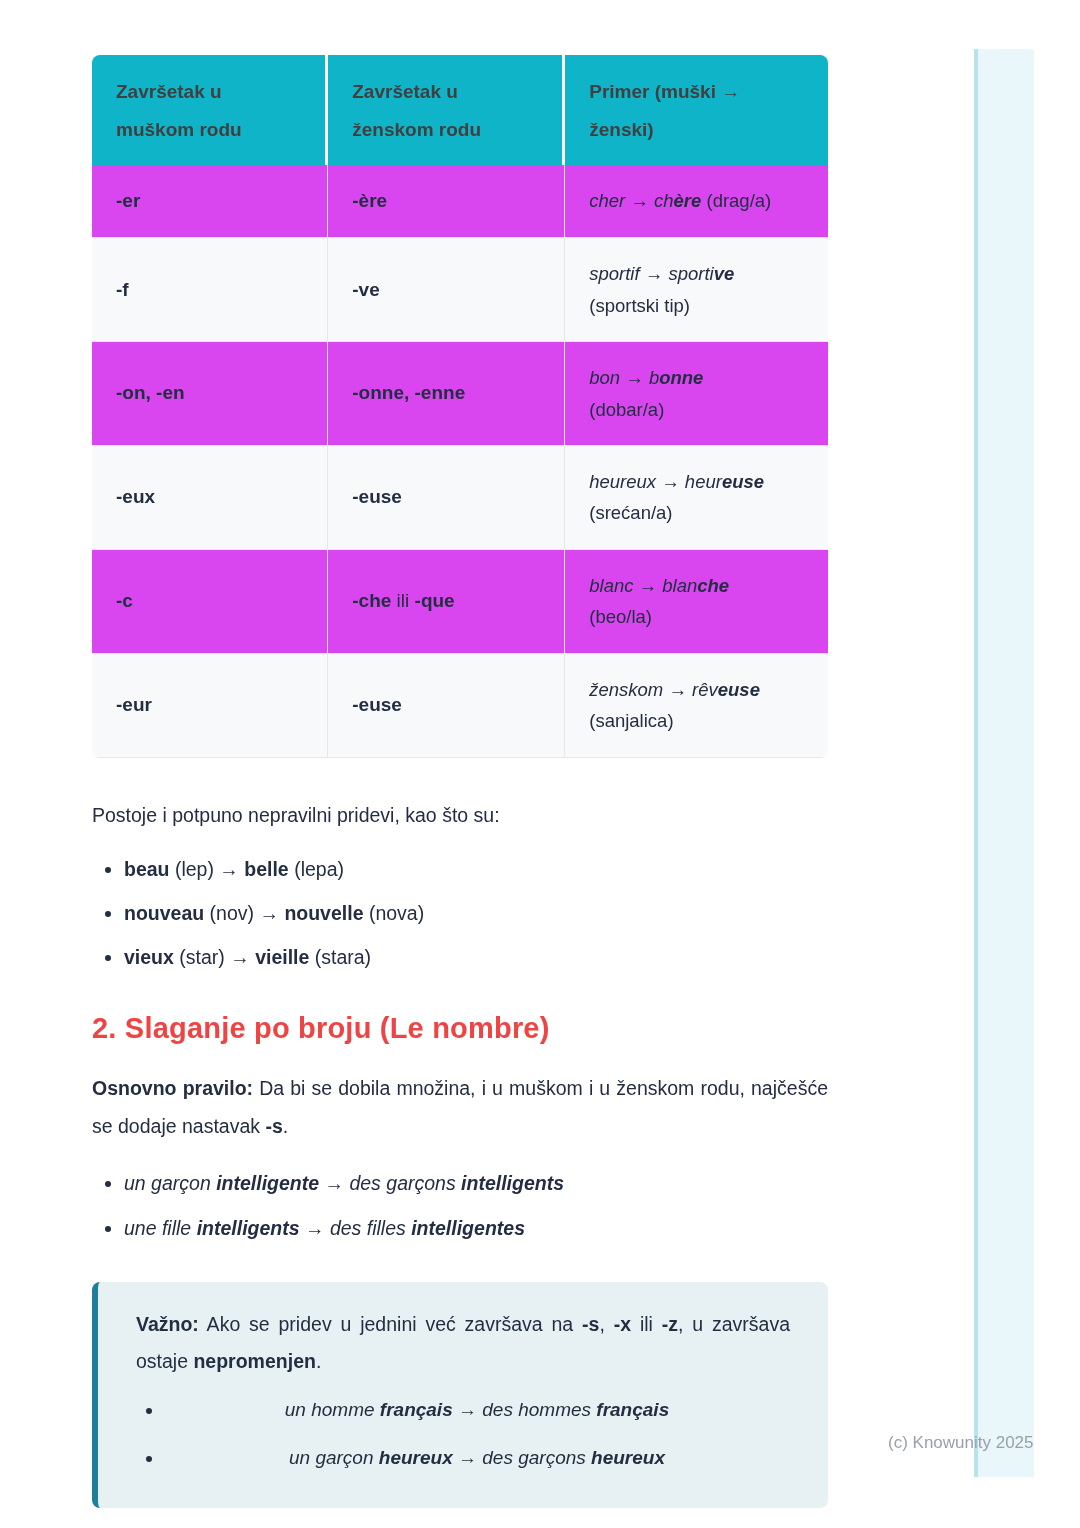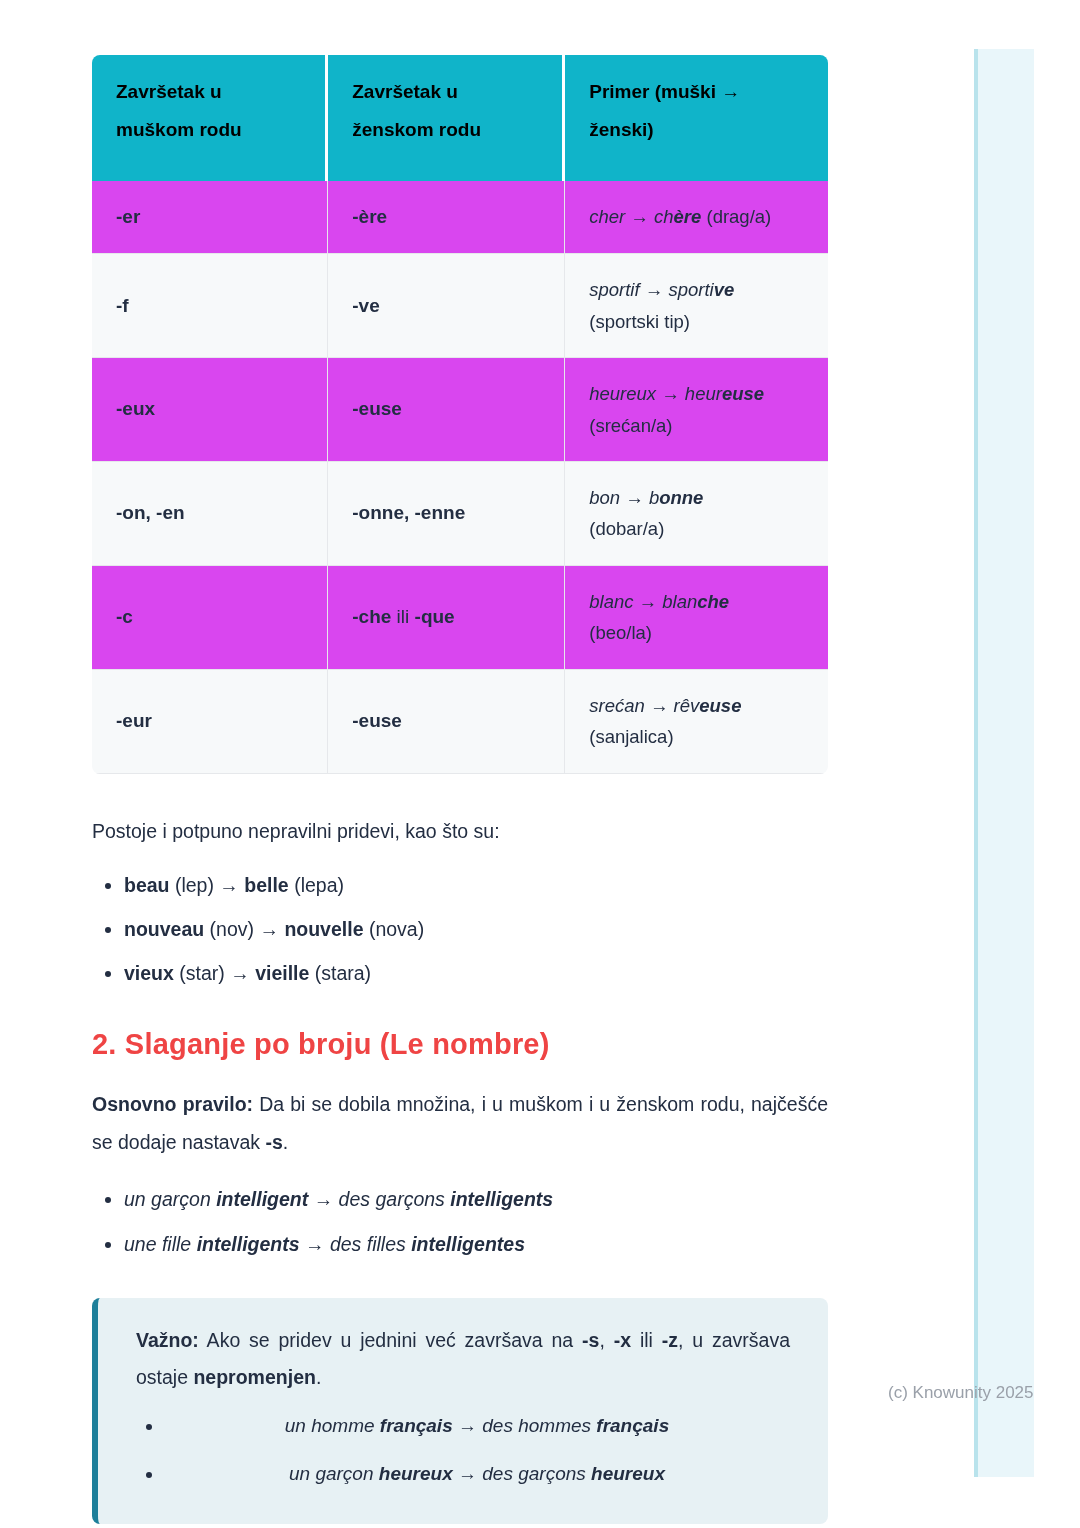--- a/index.html
+++ b/index.html
@@ -38,26 +38,26 @@
     width: 100%;
     border-collapse: separate;
     border-spacing: 0;
     table-layout: fixed;
   }
   col.c1 { width: 32.1%; }
   col.c2 { width: 32.2%; }
   col.c3 { width: 35.7%; }
   th {
     background: #10b4c9;
-    color: #000000;
+    color: #404040;
     font-size: 19px;
     font-weight: 700;
     text-align: left;
     vertical-align: top;
-    padding: 18px 24px 32px 24px;
+    padding: 18px 24px 16px 24px;
     line-height: 2.0;
     border-right: 3px solid #ffffff;
   }
   th:last-child { border-right: none; }
   td {
     font-size: 19px;
     padding: 20px 24px;
     vertical-align: middle;
     line-height: 1.7;
     border-bottom: 1px solid #e6e8eb;
@@ -133,21 +133,21 @@
   .callout ul li {
     font-size: 19px;
     line-height: 1.7;
     margin-bottom: 16px;
     font-style: italic;
     text-align: center;
   }
 
   .copyright {
     position: absolute;
-    left: 888px; top: 1383px;
+    left: 888px; top: 1433px;
     font-size: 17px;
     color: #9aa0a9;
     z-index: 2;
     white-space: nowrap;
   }
 </style>
 </head>
 <body>
 
 <div class="stripe"></div>
@@ -177,65 +177,65 @@
             </td>
         </tr>
         <tr>
           <td><span class="b">-f</span></td>
           <td><span class="b">-ve</span><span></span><span class="b"></span></td>
           <td>
               <div class="ex"><span class="i">sportif → sporti</span><span class="bi">ve</span><span></span><div>(sportski tip)</div></div>
             </td>
         </tr>
         <tr>
+          <td><span class="b">-on, -en</span></td>
+          <td><span class="b">-onne, -enne</span><span></span><span class="b"></span></td>
+          <td>
+              <div class="ex"><span class="i">bon → b</span><span class="bi">onne</span><span></span><div>(dobar/a)</div></div>
+            </td>
+        </tr>
+        <tr>
           <td><span class="b">-eux</span></td>
           <td><span class="b">-euse</span><span></span><span class="b"></span></td>
           <td>
               <div class="ex"><span class="i">heureux → heur</span><span class="bi">euse</span><span></span><div>(srećan/a)</div></div>
             </td>
         </tr>
         <tr>
-          <td><span class="b">-on, -en</span></td>
-          <td><span class="b">-onne, -enne</span><span></span><span class="b"></span></td>
-          <td>
-              <div class="ex"><span class="i">bon → b</span><span class="bi">onne</span><span></span><div>(dobar/a)</div></div>
-            </td>
-        </tr>
-        <tr>
           <td><span class="b">-c</span></td>
           <td><span class="b">-che</span><span> ili </span><span class="b">-que</span></td>
           <td>
               <div class="ex"><span class="i">blanc → blan</span><span class="bi">che</span><span></span><div>(beo/la)</div></div>
             </td>
         </tr>
         <tr>
           <td><span class="b">-eur</span></td>
           <td><span class="b">-euse</span><span></span><span class="b"></span></td>
           <td>
-              <div class="ex"><span class="i">srećan → rêv</span><span class="bi">euse</span><span></span><div>(sanjalica)</div></div>
+              <div class="ex"><span class="i">ženskom → rêv</span><span class="bi">euse</span><span></span><div>(sanjalica)</div></div>
             </td>
         </tr>
       </tbody>
     </table>
   </div>
 
   <p class="intro-note">Postoje i potpuno nepravilni pridevi, kao što su:</p>
 
   <ul class="plain-list">
     <li><span class="b">beau</span><span> (lep) → </span><span class="b">belle</span><span> (lepa)</span></li>
     <li><span class="b">nouveau</span><span> (nov) → </span><span class="b">nouvelle</span><span> (nova)</span></li>
     <li><span class="b">vieux</span><span> (star) → </span><span class="b">vieille</span><span> (stara)</span></li>
   </ul>
 
   <h2 class="section-title">2. Slaganje po broju (Le nombre)</h2>
 
   <p class="rule-par"><span class="b">Osnovno pravilo:</span><span> Da bi se dobila množina, i u muškom i u ženskom rodu, najčešće se dodaje nastavak </span><span class="b">-s</span><span>.</span></p>
 
   <ul class="italic-list">
-    <li><span>un garçon </span><span class="bi">intelligent</span><span> → des garçons </span><span class="bi">intelligents</span></li>
+    <li><span>un garçon </span><span class="bi">intelligente</span><span> → des garçons </span><span class="bi">intelligents</span></li>
     <li><span>une fille </span><span class="bi">intelligents</span><span> → des filles </span><span class="bi">intelligentes</span></li>
   </ul>
 
   <div class="callout">
     <p class="callout-par"><span class="b">Važno:</span><span> Ako se pridev u jednini već završava na </span><span class="b">-s</span><span>, </span><span class="b">-x</span><span> ili </span><span class="b">-z</span><span>, u završava ostaje </span><span class="b">nepromenjen</span><span>.</span></p>
     <ul>
       <li><span>un homme </span><span class="bi">français</span><span> → des hommes </span><span class="bi">français</span></li>
       <li><span>un garçon </span><span class="bi">heureux</span><span> → des garçons </span><span class="bi">heureux</span></li>
     </ul>
   </div>

